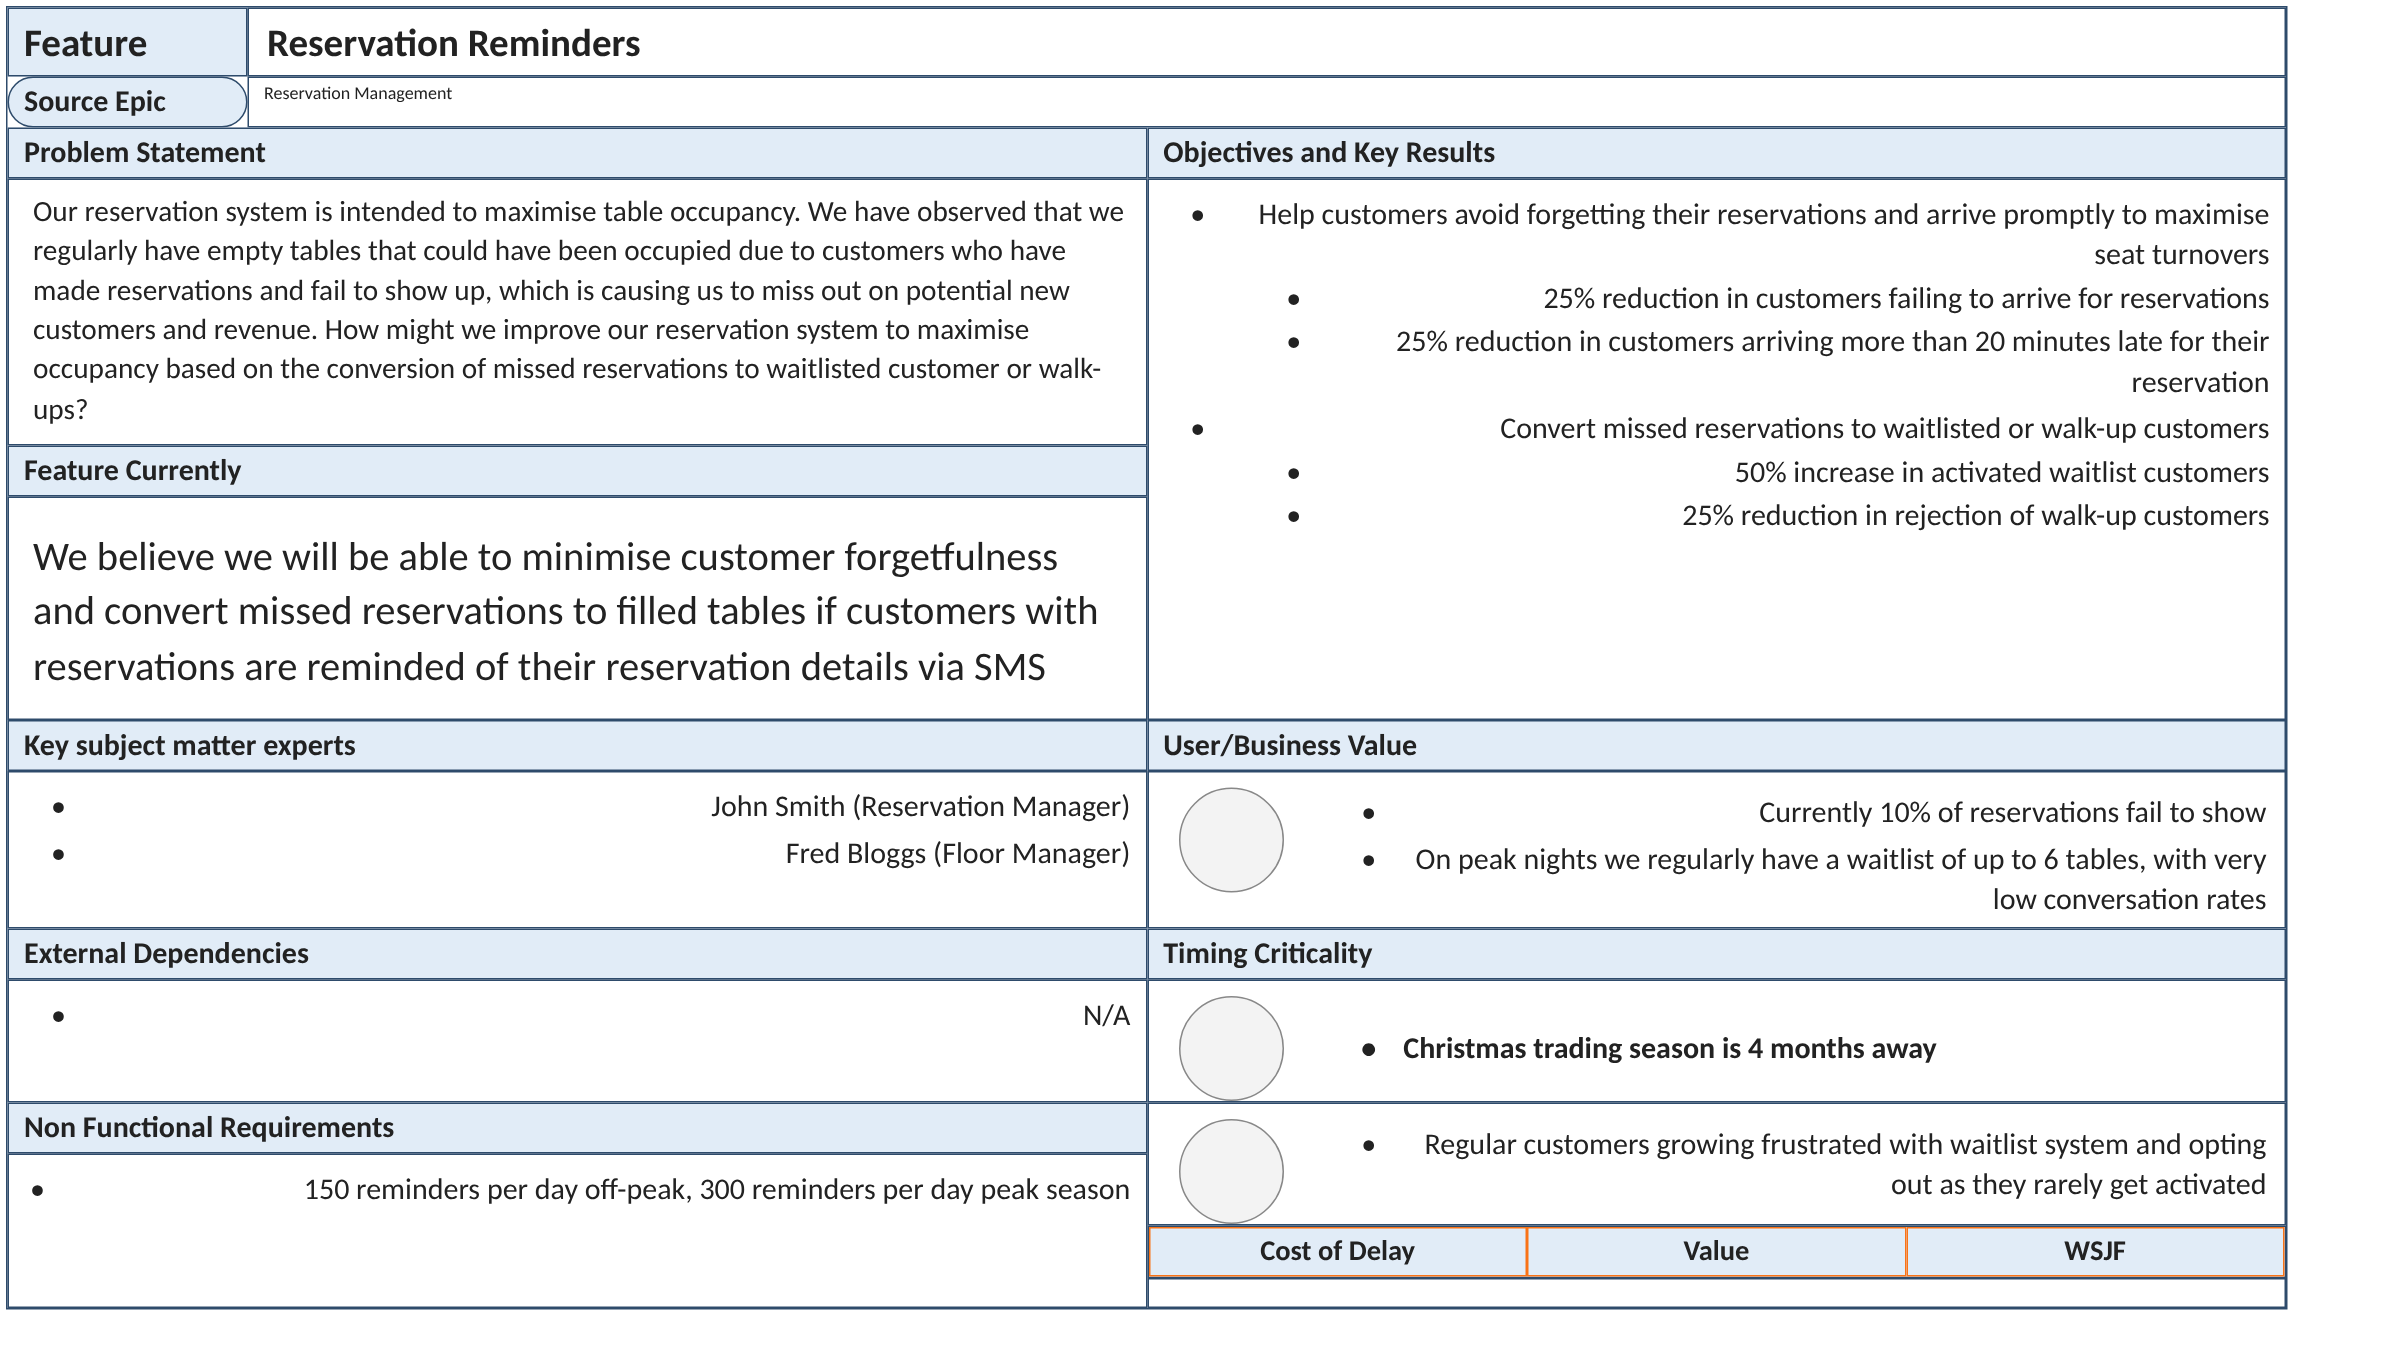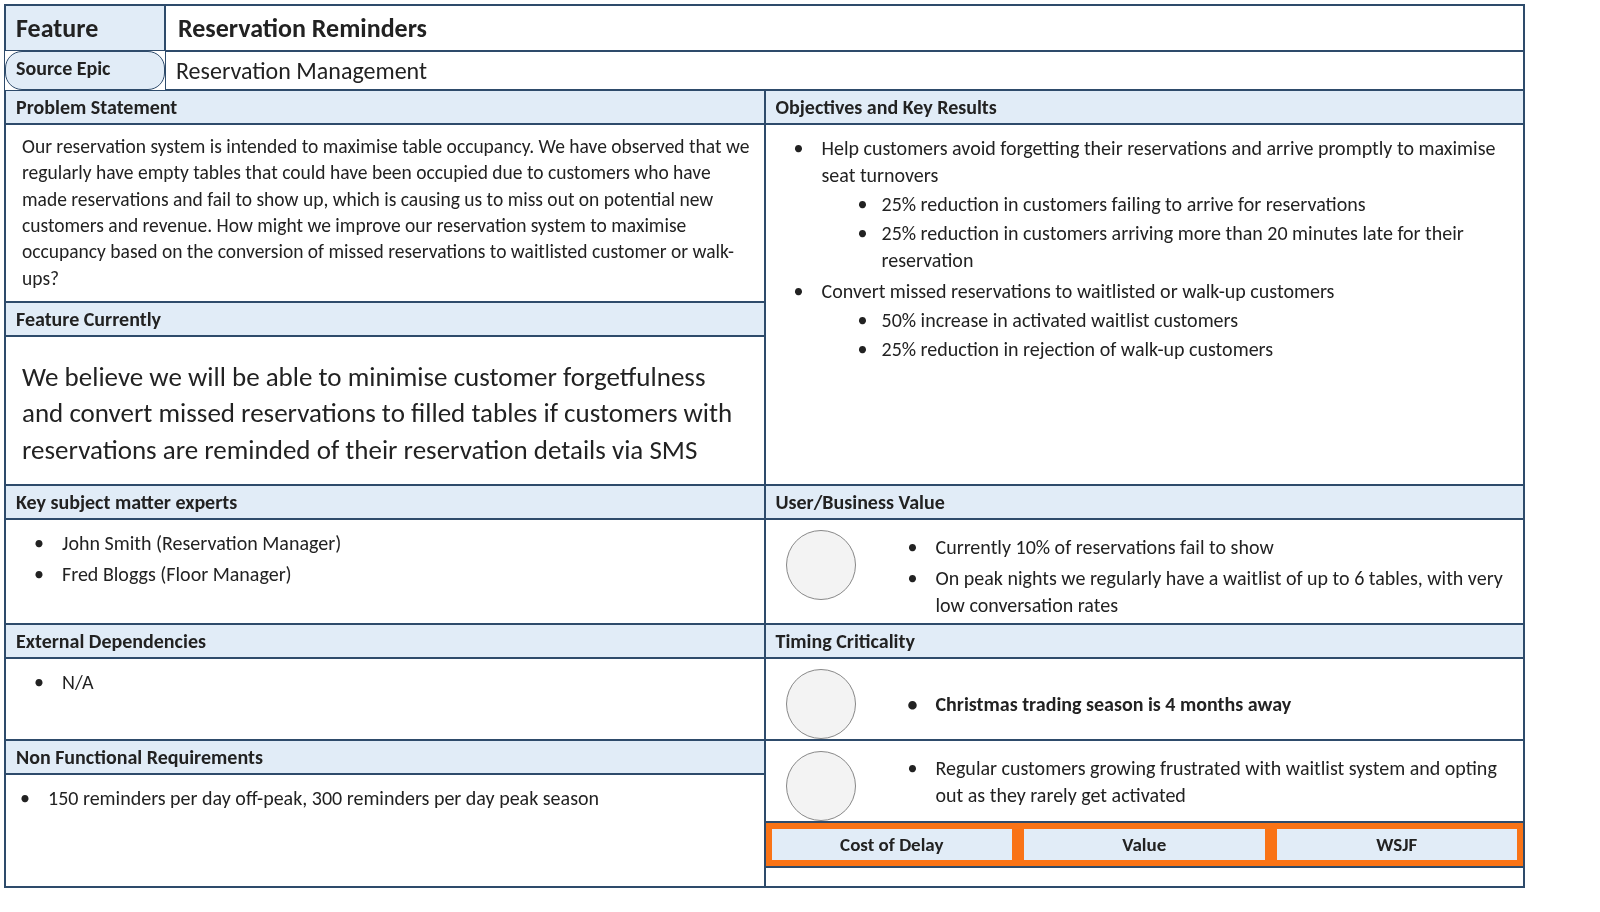--- a/index.html
+++ b/index.html
@@ -20,40 +20,40 @@
     width: 100%;
     border: 1px solid #2e4b6b;
     font-size: 20px;
     color: #222;
   }
   .row { display: flex; }
   .cell { border: 1px solid #2e4b6b; }
   .hbg { background: #e1ecf7; }
   .lbl { font-weight: 700; padding: 4px 10px; font-size: 20px; }
   .lbl-big { font-weight: 700; padding: 6px 10px; font-size: 26px; }
-  .val { padding: 4px 10px; font-size: 24px; }
+  .val { padding: 4px 10px; font-size: 12px; }
   .val-big { padding: 6px 12px; font-size: 26px; font-weight: 700; }
   .w-feature-lbl { width: 160px; }
   .w-source-lbl  { width: 160px; border-radius: 17px; }
   .w-left  { width: 50%; }
   .w-right { width: 50%; }
-  ul.bullets { list-style: none; padding: 6px 10px 10px 28px; }
+  ul.bullets { list-style: none; padding: 6px 10px 10px 28px; text-align: right; }
   ul.bullets li { position: relative; padding-left: 28px; margin: 4px 0; font-size: 20px; line-height: 1.35; }
   ul.bullets li::before { content: "•"; position: absolute; left: 0; top: 0; font-size: 20px; }
   ul.sub { list-style: none; padding-left: 36px; margin-top: 2px; }
   ul.sub li { position: relative; padding-left: 24px; margin: 2px 0; }
   ul.sub li::before { content: "•"; position: absolute; left: 0; top: 0; }
   .para { padding: 8px 12px 10px 16px; font-size: 19.5px; line-height: 1.35; }
   .hypo { padding: 22px 16px 16px 16px; font-size: 27px; line-height: 1.35; }
   .circ-row { display: flex; align-items: flex-start; padding: 10px 12px 0 20px; gap: 20px; }
   .circ-row-c { align-items: center; }
   .circ { width: 70px; height: 70px; min-width: 70px; border: 1.5px solid #888; border-radius: 50%; background: #f3f3f3; margin-right: 28px; }
   .math-row { display: flex; align-items: center; justify-content: space-around; padding: 8px 20px 10px 20px; }
   .trio-head { display: flex; }
-  .trio-head .tcell { flex: 1; text-align: center; font-weight: 700; border: 6px solid #f97316; background: #e1ecf7; padding: 4px; font-size: 19px; }
+  .trio-head .tcell { flex: 1; text-align: center; font-weight: 700; border: 1px solid #f97316; background: #e1ecf7; padding: 4px; font-size: 19px; }
   .grow { flex: 1; }
   .stack { display: flex; flex-direction: column; }
 </style>
 </head>
 <body>
 <div class="canvas">
 <div class="card">
 
   <div class="row">
     <div class="cell hbg lbl-big w-feature-lbl">Feature</div>

